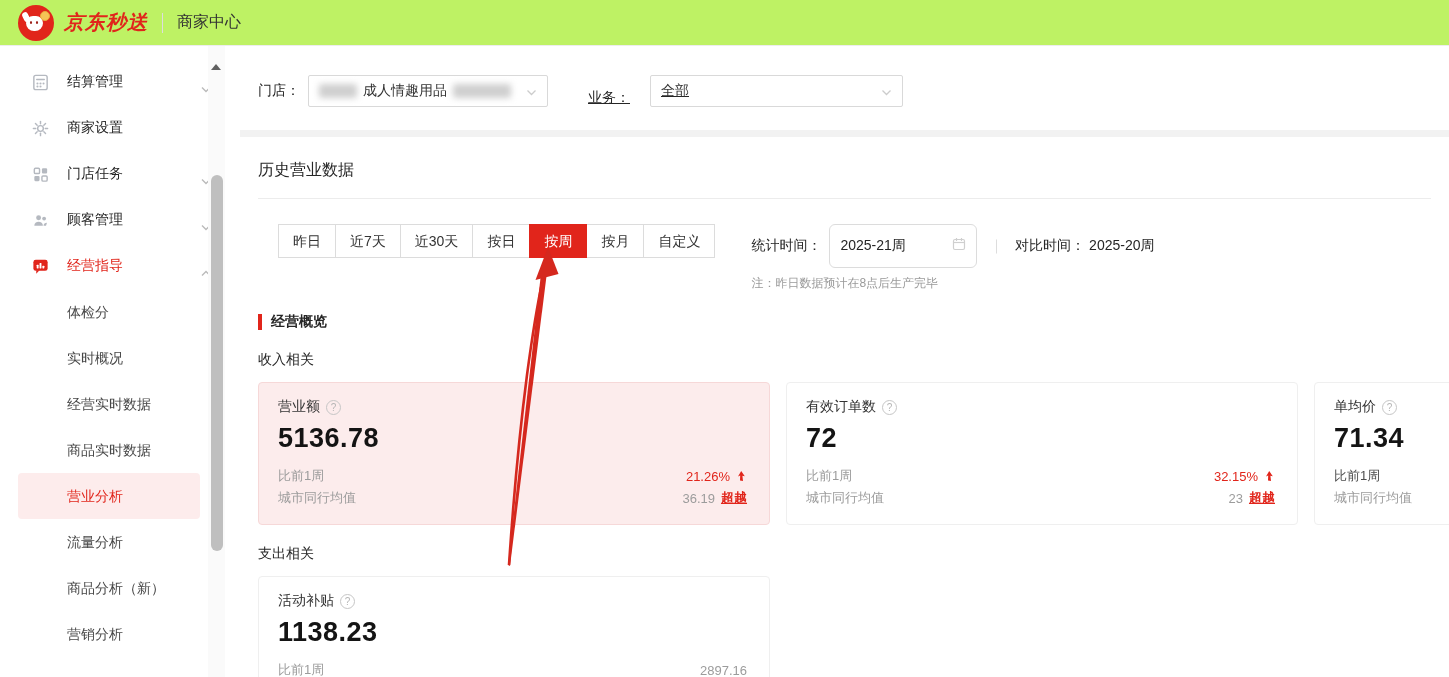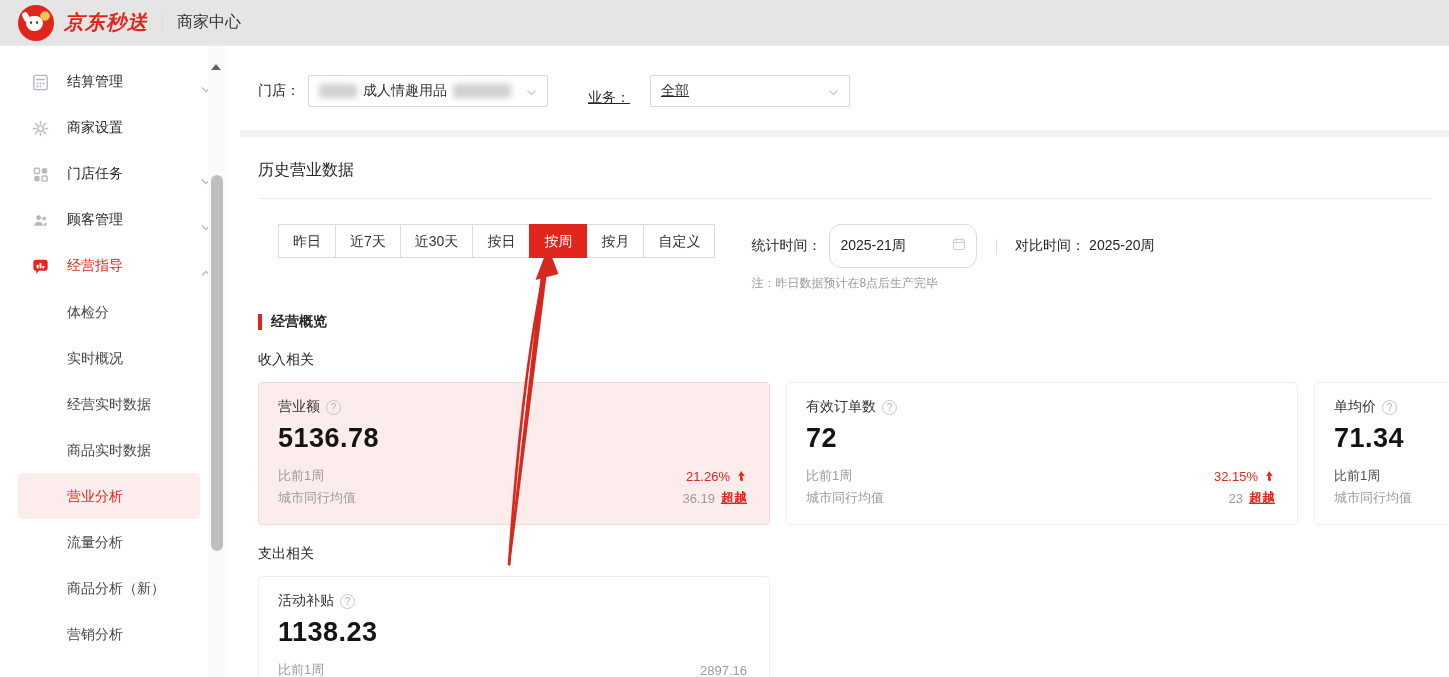--- a/index.html
+++ b/index.html
@@ -1,21 +1,21 @@
 <!DOCTYPE html>
 <html><head>
 <meta charset="utf-8">
 <style>
   * { margin:0; padding:0; box-sizing:border-box; }
   html,body { width:1449px; height:677px; overflow:hidden; background:#fff;
     font-family:"Liberation Sans","DejaVu Sans",sans-serif; color:#262626; }
   .page { position:relative; width:1449px; height:677px; }
 
   
-  .header { height:46px; background:#e5e5e5; border-bottom:1px solid #ededed;
+  .header { height:46px; background:#bef264; border-bottom:1px solid #ededed;
     display:flex; align-items:center; padding-left:18px; }
   .logo-badge { width:36px; height:36px; border-radius:50%; background:#e1251b;
     position:relative; overflow:hidden; flex:0 0 36px; }
   .logo-badge .dog-face { position:absolute; left:8px; top:11px; width:17px; height:15px;
     background:#fff; border-radius:7px 7px 8px 8px; }
   .logo-badge .dog-ear { position:absolute; left:5px; top:7px; width:6px; height:10px;
     background:#fff; border-radius:3px; transform:rotate(-25deg); }
   .logo-badge .dog-eye1,.logo-badge .dog-eye2 { position:absolute; width:2px; height:3px;
     background:#9b1a12; border-radius:50%; top:16px; }
   .logo-badge .dog-eye1{ left:12px; } .logo-badge .dog-eye2{ left:18px; }
@@ -53,21 +53,21 @@
   .sb-thumb { position:absolute; top:129px; left:2.5px; width:12px; height:376px;
     background:#bfbfbf; border-radius:6px; }
 
   
   .main { flex:1; min-width:0; background:#fff; padding-left:15px; }
   .filter-row { height:84px; display:flex; align-items:center; padding:6px 18px 0; }
   .filter-label { font-size:14px; color:#262626; margin-right:8px; }
   .select-box { height:32px; border:1px solid #d9d9d9; border-radius:2px; background:#fff;
     display:flex; align-items:center; padding:0 10px; cursor:pointer; }
   .store-box { width:240px; }
-  .biz-box { width:200px; margin-left:12px; }
+  .biz-box { width:253px; margin-left:12px; }
   .biz-group { margin-left:40px; display:flex; align-items:flex-end;text-decoration:underline; }
   .blur-chip { height:14px; background:#cfcfcf; border-radius:2px; filter:blur(3px); }
   .blur-a { width:38px; margin-right:6px; }
   .blur-b { width:58px; margin-left:6px; }
   .select-value { font-size:14px; color:#333; }
   .select-caret { margin-left:auto; }
   .gray-band { height:7px; background:#f2f2f2; }
 
   .content { padding:0 18px; }
   .page-title { font-size:16px; color:#262626; margin-top:23px; }
@@ -77,21 +77,21 @@
   .tab-group { display:flex;padding-left:20px; }
   .tab { height:34px; line-height:32px; padding:0 14px; border:1px solid #dcdcdc;
     margin-left:-1px; font-size:14px; color:#333; background:#fff; cursor:pointer;
     white-space:nowrap; }
   .tab:first-child { margin-left:0; }
   .tab.active { background:#e1251b; border-color:#e1251b; color:#fff; position:relative; z-index:1; }
 
   .stats-block { margin-left:36px; }
   .stats-line { display:flex; align-items:center; }
   .stats-label { font-size:14px; color:#262626; }
-  .date-box { width:148px; height:44px; border:1px solid #dcdcdc; border-radius:12px;
+  .date-box { width:148px; height:44px; border:1px solid #dcdcdc; border-radius:6px;
     display:flex; align-items:center; padding:12px 10px; margin-left:8px; cursor:pointer; }
   .date-value { font-size:14px; color:#262626; }
   .cal-icon { margin-left:auto; }
   .stats-pipe { color:#d8d8d8; margin:0 12px; font-size:14px; }
   .compare-value { font-size:14px; color:#262626; margin-left:4px; }
   .stats-note { font-size:12px; color:#9a9a9a; margin-top:7px; }
 
   .section-header { display:flex; align-items:center; margin-top:21px; }
   .red-bar { width:4px; height:16px; background:#e1251b; margin-right:9px; }
   .section-title { font-size:14px; font-weight:bold; color:#262626; }

